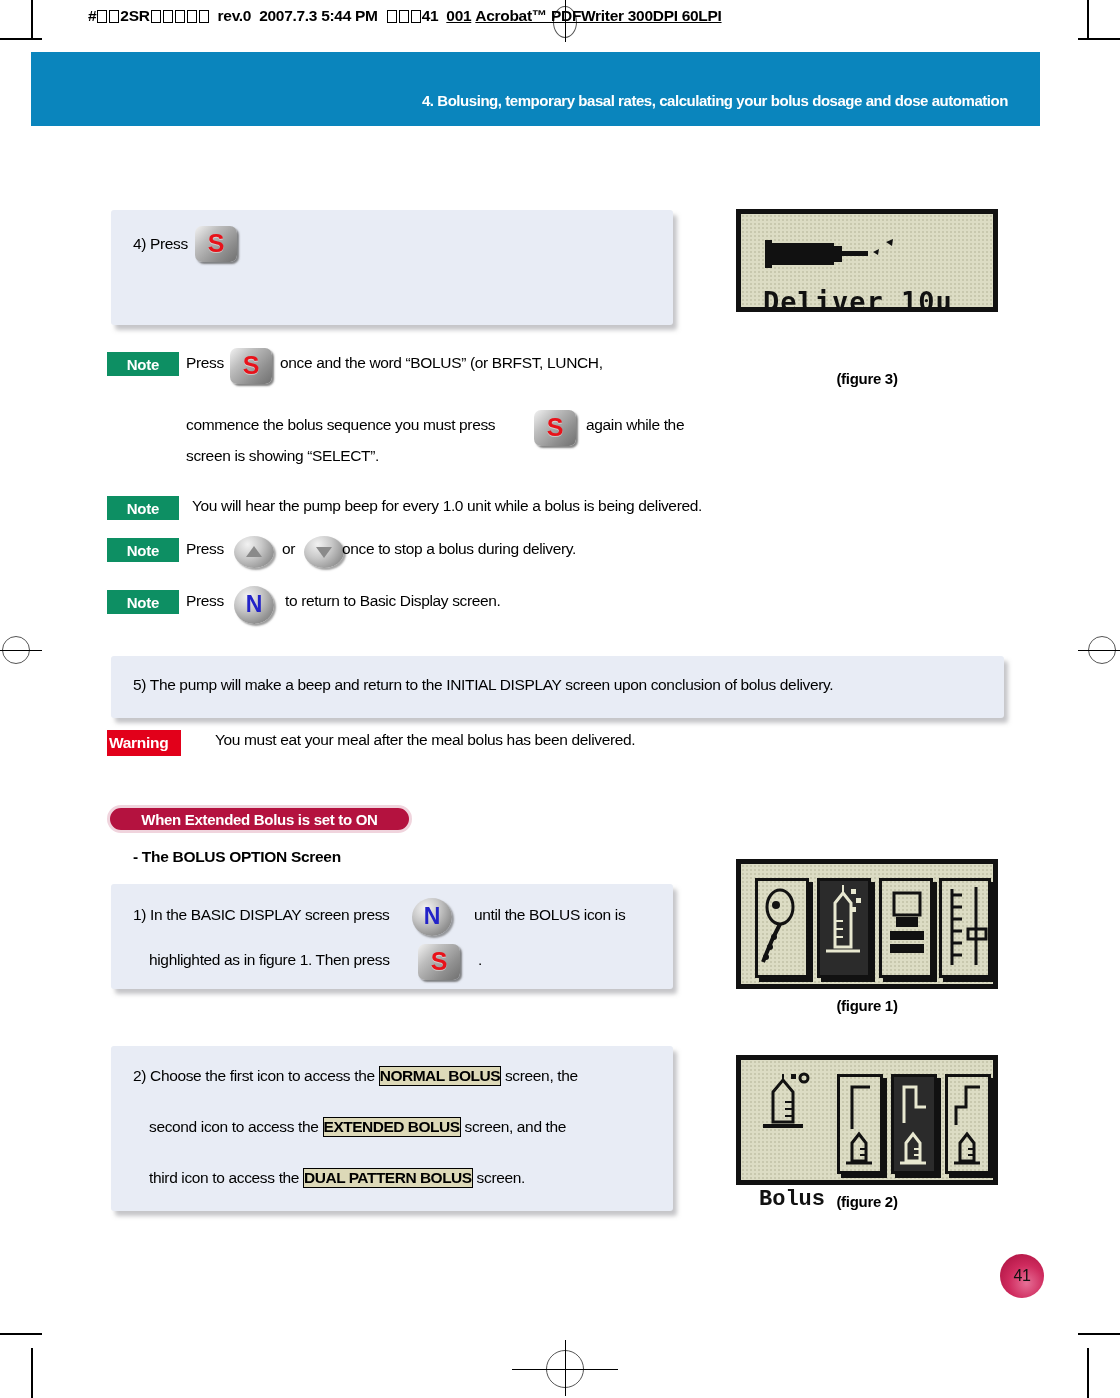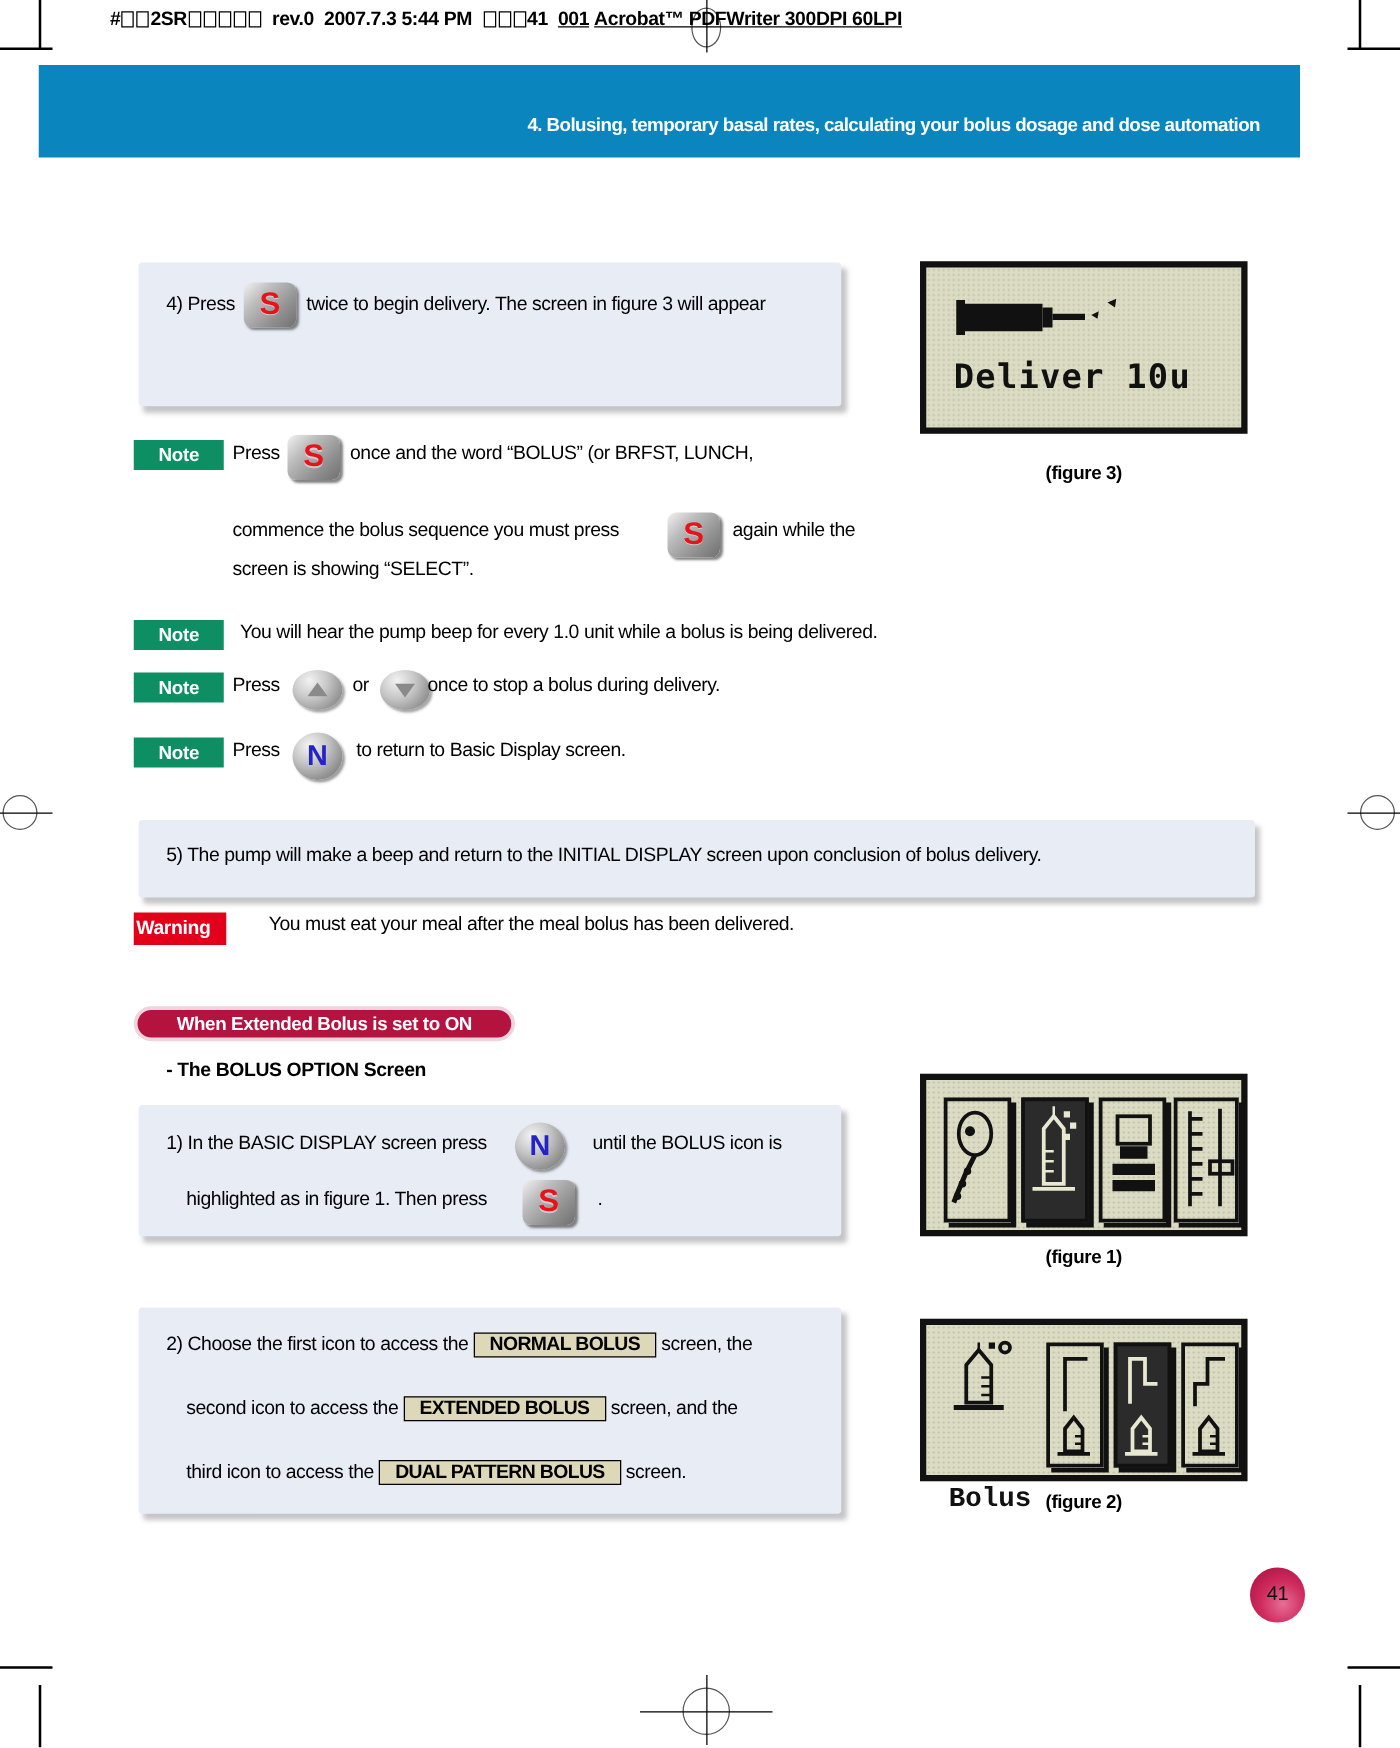--- a/index.html
+++ b/index.html
@@ -136,21 +136,21 @@
   }
   #subhead{
     position:absolute;font-size:15.5px;font-weight:700;letter-spacing:-0.3px;
     white-space:nowrap;
   }
 
   
   .term{
     display:inline-block;background:#ddd9b8;border:1px solid #000;
     font-weight:700;letter-spacing:-0.5px;
-    padding:0 12px;line-height:18px;
+    padding:0 0;line-height:18px;
   }
 
   
   #pagenum{
     position:absolute;width:44px;height:44px;border-radius:50%;
     background:radial-gradient(circle at 62% 68%,#f3a8c0 0%,#d9traditional 0%,#cf2b5e 48%,#a80d3c 100%);
     display:flex;align-items:center;justify-content:center;
     color:#111;font-size:16px;letter-spacing:-0.3px;
   }
 </style>
@@ -199,25 +199,24 @@
 
 <div class="abs" id="banner">
   <div id="banner-title">4. Bolusing, temporary basal rates, calculating your bolus dosage and dose automation</div>
 </div>
 
 <div class="abs callout" style="left:111px;top:210px;width:562px;height:115px;">
   <div class="line" style="left:22px;top:25px;">4) Press</div>
   <div class="btn-s" style="left:84px;top:16px;">
     <span>S</span>
   </div>
-  <div class="line" style="left:134px;top:25px;">twice to begin delivery. The screen in figure 3 will appear</div>
 </div>
 
 <div class="abs" style="left:736px;top:209px;width:262px;height:166px;">
-  <div class="lcd" style="left:0px;top:0px;width:262px;height:138px;">
+  <div class="lcd" style="left:0px;top:0px;width:262px;height:103px;">
 
     <svg style="position:absolute;left:22px;top:20px;" width="140" height="42" viewBox="0 0 140 42">
       <rect x="2" y="6" width="7" height="28" fill="#111"></rect>
       <rect x="9" y="9" width="62" height="22" fill="#111"></rect>
       <rect x="71" y="12" width="8" height="16" fill="#111"></rect>
       <rect x="79" y="17" width="26" height="5" fill="#111"></rect>
       <path d="M110 18 l6 -3 l-1 6 z" fill="#111"></path>
       <path d="M123 8 l7 -3 l-1 7 z" fill="#111"></path>
     </svg>
 

